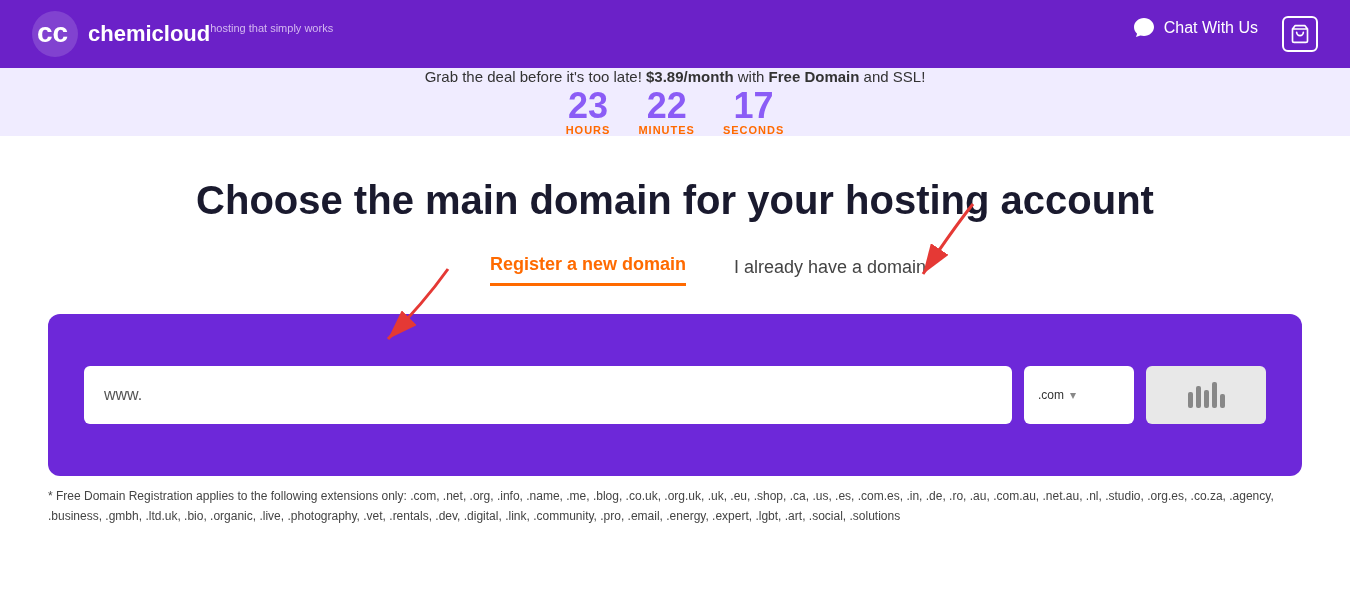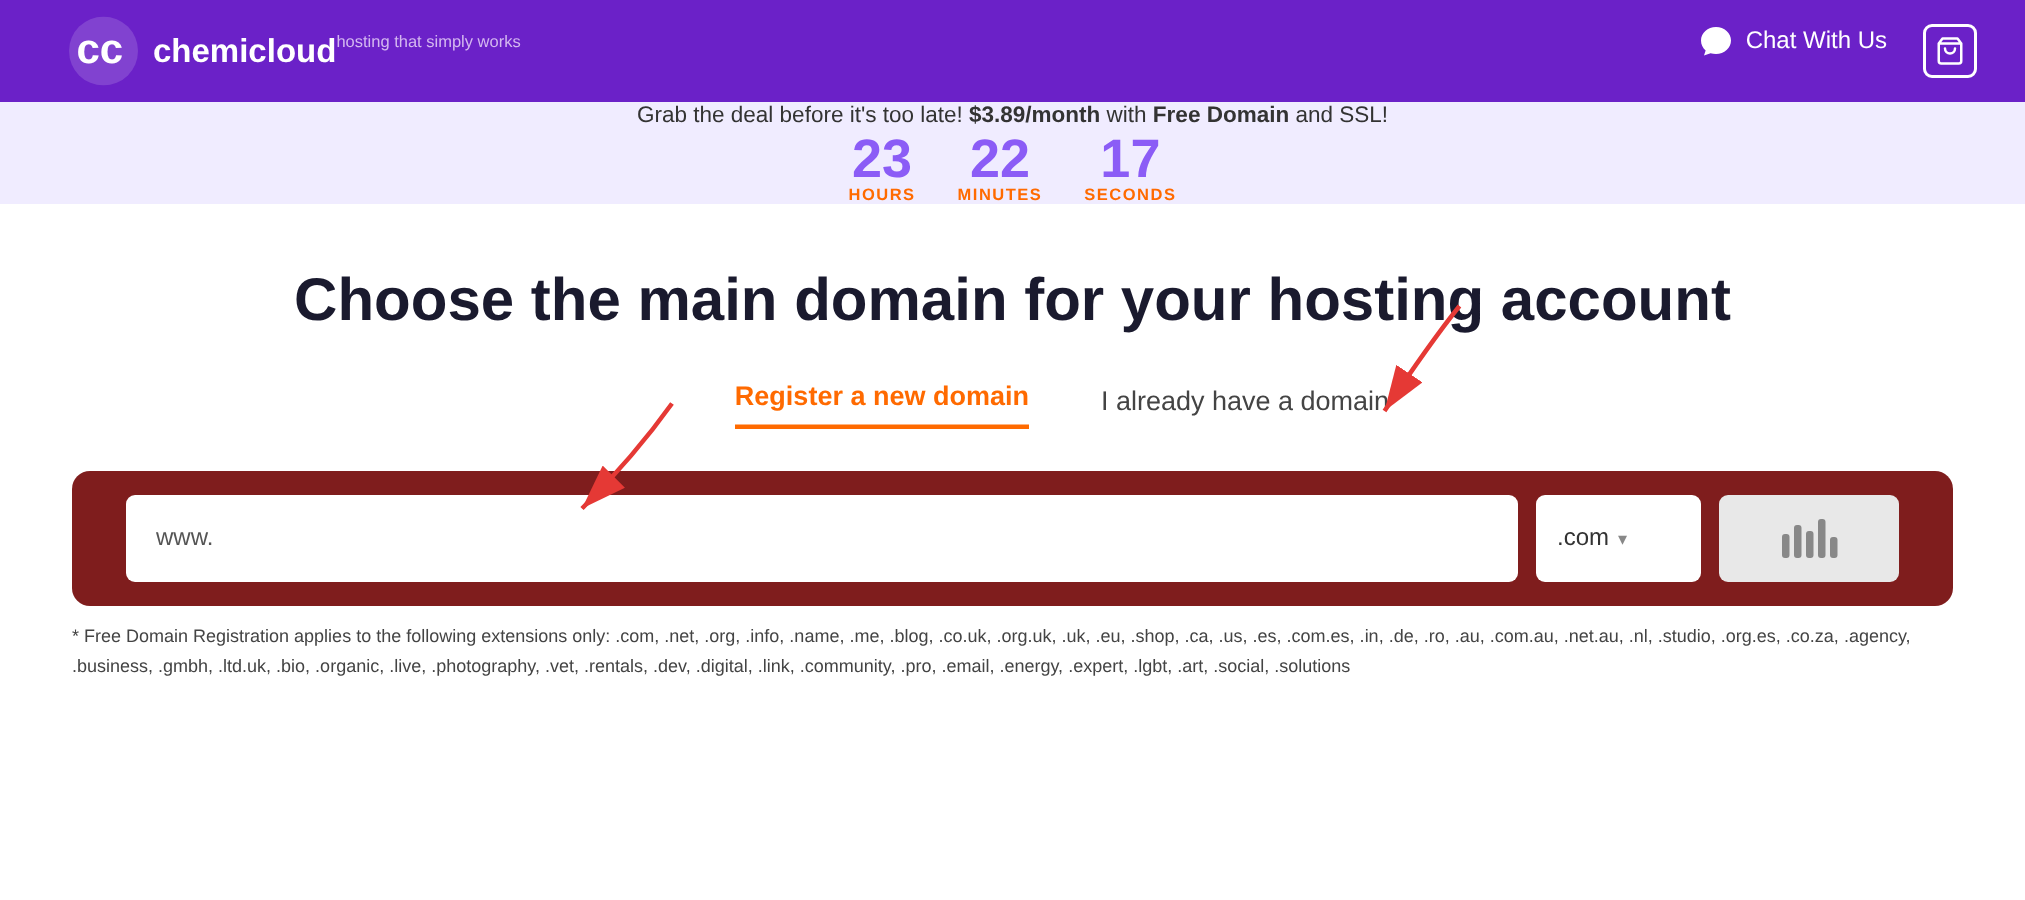--- a/index.html
+++ b/index.html
@@ -11,21 +11,20 @@
       height: 68px;
       display: flex;
       align-items: center;
       justify-content: space-between;
       padding: 0 32px;
     }
     .logo-area {
       display: flex;
       align-items: center;
       gap: 10px;
-      margin-left: 14px;
     }
     .logo-icon {
       width: 46px;
       height: 46px;
     }
     .logo-text {
       display: flex;
       flex-direction: row;
     }
     .logo-name {
@@ -140,24 +139,24 @@
       font-weight: 600;
     }
     .tab-item.inactive {
       color: #444;
       font-weight: 500;
       text-align: right;
     }
 
     
     .search-section {
-      background: #7f1d1d;
+      background: #6d28d9;
       border-radius: 12px;
       margin: 0 48px;
-      padding: 16px 36px;
+      padding: 52px 36px;
     }
     .search-row {
       display: flex;
       align-items: center;
       gap: 12px;
     }
     .domain-input {
       flex: 1;
       height: 58px;
       border: none;
@@ -173,21 +172,21 @@
       background: #fff;
       border-radius: 6px;
       display: flex;
       align-items: center;
       padding: 0 14px;
       gap: 6px;
       min-width: 110px;
       cursor: pointer;
     }
     .tld-select-text {
-      font-size: 16px;
+      font-size: 12px;
       color: #333;
       font-weight: 500;
     }
     .chevron-down {
       color: #888;
       font-size: 12px;
     }
     .search-btn {
       height: 58px;
       min-width: 120px;

